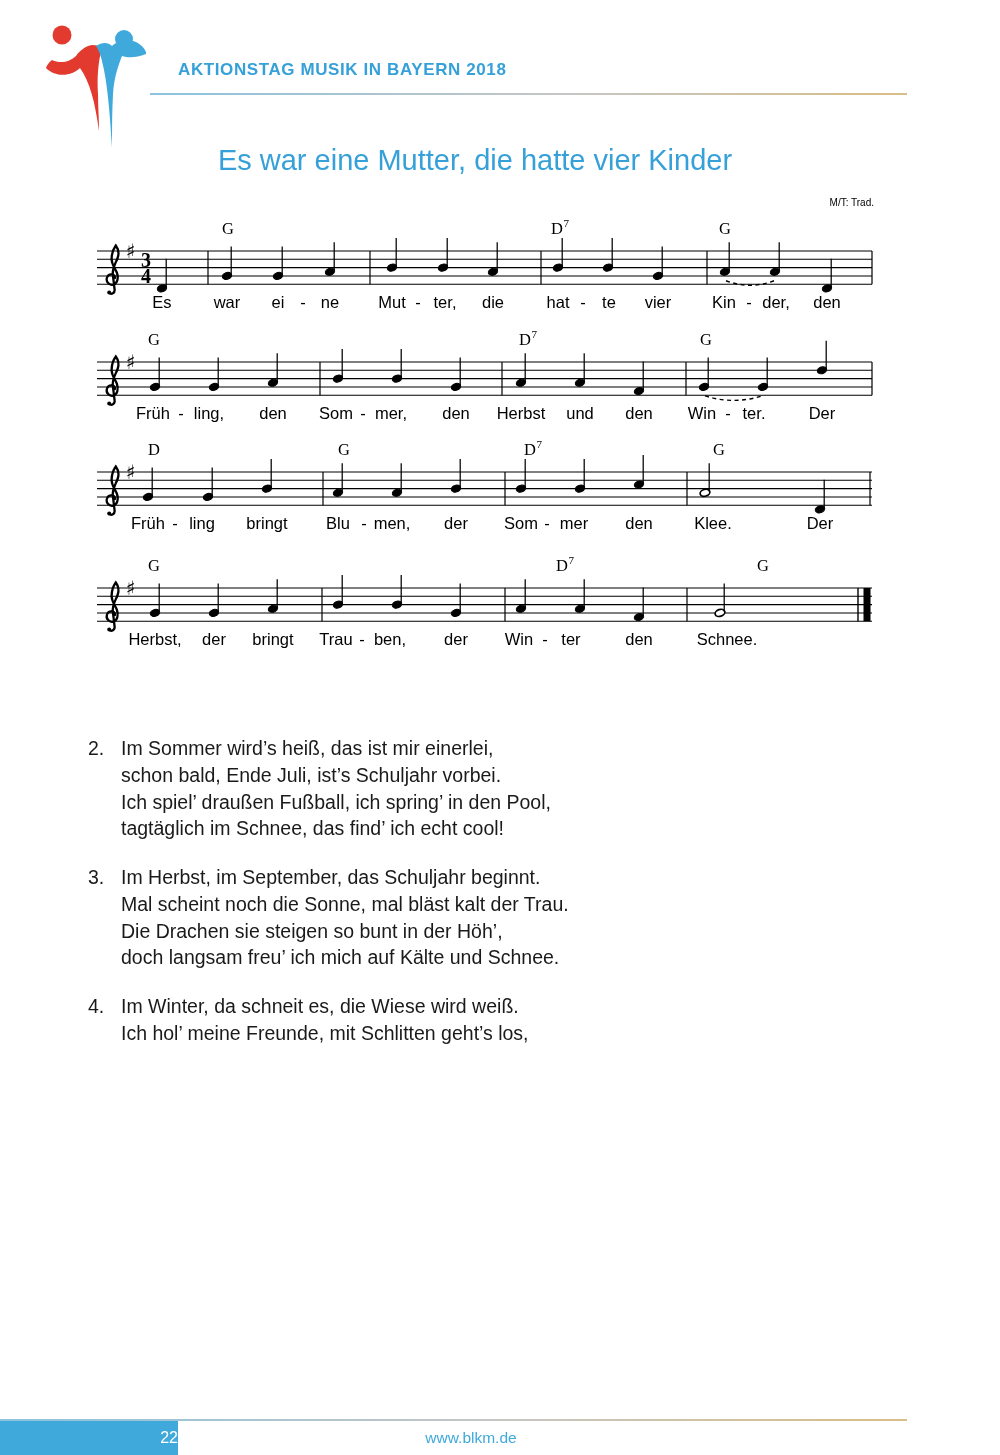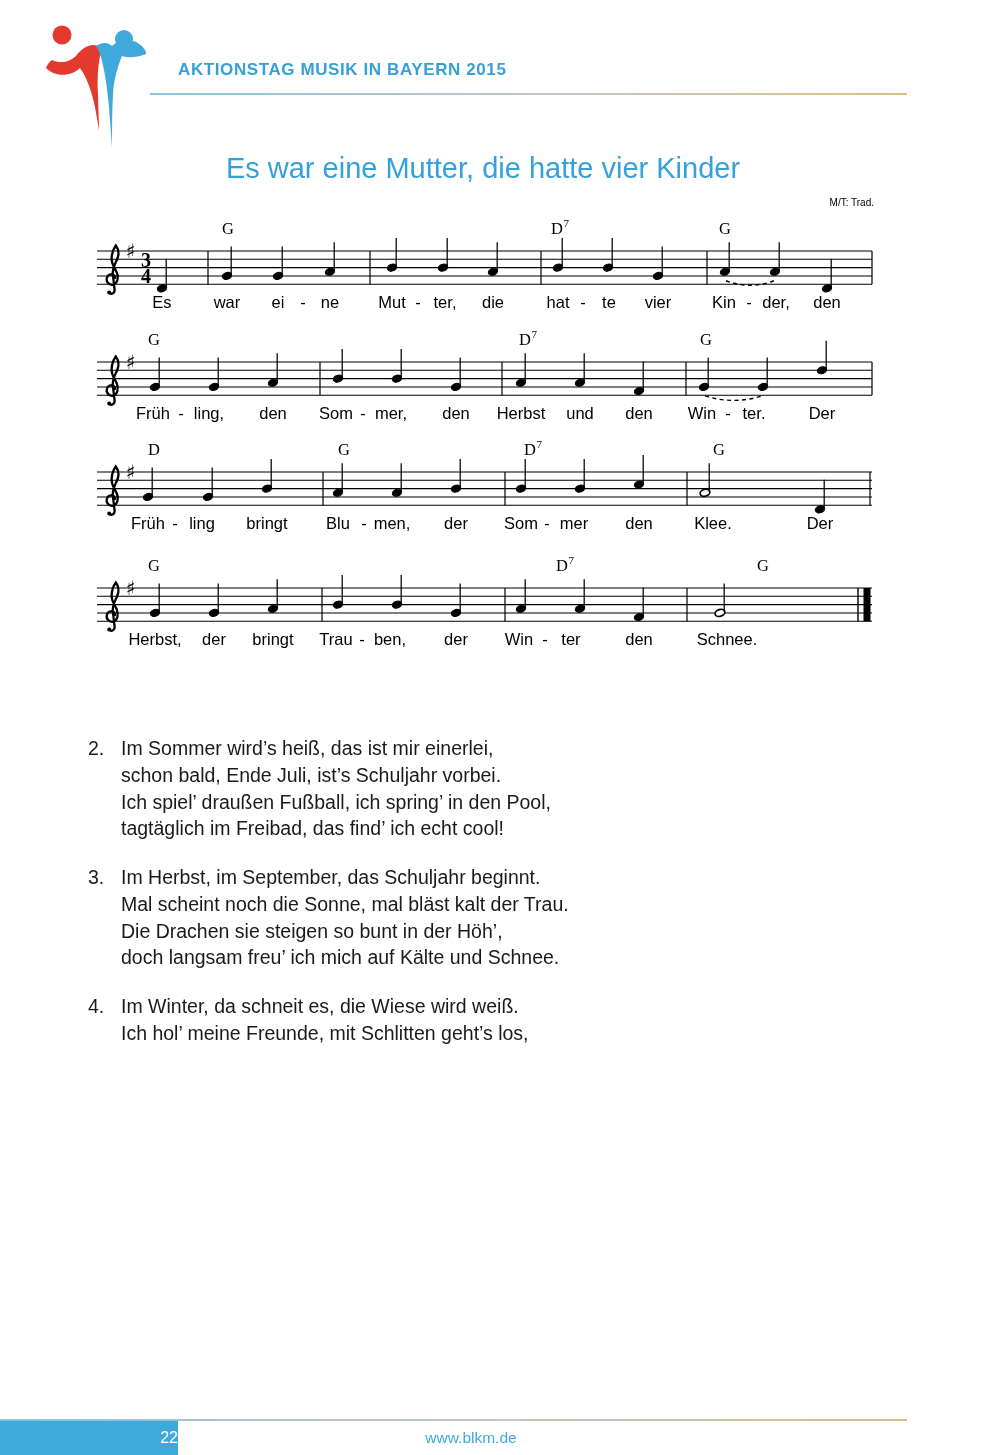--- a/index.html
+++ b/index.html
@@ -11,21 +11,21 @@
   }
   html,body{margin:0;padding:0;background:#fff;}
   .page{position:relative;width:1000px;height:1455px;background:#fff;overflow:hidden;
         font-family:"Liberation Sans",sans-serif;color:var(--text);}
   .logo{position:absolute;left:40px;top:18px;width:112px;height:140px;}
   .header-title{position:absolute;left:178px;top:60px;font-size:17px;font-weight:700;
         letter-spacing:.6px;color:var(--accent);}
   .rule{position:absolute;height:2px;background:linear-gradient(to right,var(--rule-l),var(--rule-m) 55%,var(--rule-r));}
   .rule-top{left:150px;top:93px;width:757px;}
   .rule-bottom{left:0;top:1419px;width:907px;}
-  .song-title{position:absolute;left:0;top:144px;width:950px;margin:8px;text-align:center;
+  .song-title{position:absolute;left:0;top:144px;width:950px;margin:0;text-align:center;
         font-size:29px;font-weight:400;color:var(--accent);}
   .credit{position:absolute;right:126px;top:197px;font-size:10px;color:#000;}
   #music-svg{position:absolute;left:0;top:205px;width:1000px;height:470px;}
   #verses{position:absolute;left:0;top:0;width:1000px;}
   .verse{position:absolute;left:88px;display:flex;font-size:19.5px;line-height:26.8px;color:var(--text);}
   .verse-num{width:33px;flex:0 0 33px;}
   .page-badge{position:absolute;left:0;top:1421px;width:178px;height:34px;background:var(--footer-blue);
         color:#fff;font-size:16px;display:flex;align-items:center;justify-content:flex-end;}
   .footer-url-wrap{position:absolute;left:0;top:1429px;width:942px;text-align:center;}
   .footer-url{color:var(--footer-blue);font-size:15.5px;text-decoration:none;}
@@ -55,21 +55,21 @@
         C 62 42 60 34 56 28
         C 62 24 68 24 72 28
         C 78 22 88 20 96 24
         C 102 27 107 33 106 36
         C 96 40 88 40 82 38
         C 78 48 74 60 73 76
         C 72 94 72 112 72 130 Z"></path>
     </g>
   </svg>
 
-  <div class="header-title">AKTIONSTAG MUSIK IN BAYERN 2015</div>
+  <div class="header-title">AKTIONSTAG MUSIK IN BAYERN 2018</div>
   <div class="rule rule-top"></div>
 
   <h1 class="song-title">Es war eine Mutter, die hatte vier Kinder</h1>
   <div class="credit">M/T: Trad.</div>
 
   <svg id="music-svg" viewBox="0 0 1000 470">
       <g>
         <line x1="97" y1="46" x2="872" y2="46" stroke="#000" stroke-width="1.05"></line>
         <line x1="97" y1="54.3" x2="872" y2="54.3" stroke="#000" stroke-width="1.05"></line>
         <line x1="97" y1="62.6" x2="872" y2="62.6" stroke="#000" stroke-width="1.05"></line>
@@ -300,21 +300,21 @@
       </g>
     </svg>
 
   <div id="verses">
       <div class="verse" style="top: 735px;">
         <div class="verse-num">2.</div>
         <div>
           <div>Im Sommer wird’s heiß, das ist mir einerlei,</div>
           <div>schon bald, Ende Juli, ist’s Schuljahr vorbei.</div>
           <div>Ich spiel’ draußen Fußball, ich spring’ in den Pool,</div>
-          <div>tagtäglich im Freibad, das find’ ich echt cool!</div>
+          <div>tagtäglich im Schnee, das find’ ich echt cool!</div>
         </div>
       </div>
       <div class="verse" style="top: 864px;">
         <div class="verse-num">3.</div>
         <div>
           <div>Im Herbst, im September, das Schuljahr beginnt.</div>
           <div>Mal scheint noch die Sonne, mal bläst kalt der Trau.</div>
           <div>Die Drachen sie steigen so bunt in der Höh’,</div>
           <div>doch langsam freu’ ich mich auf Kälte und Schnee.</div>
         </div>

